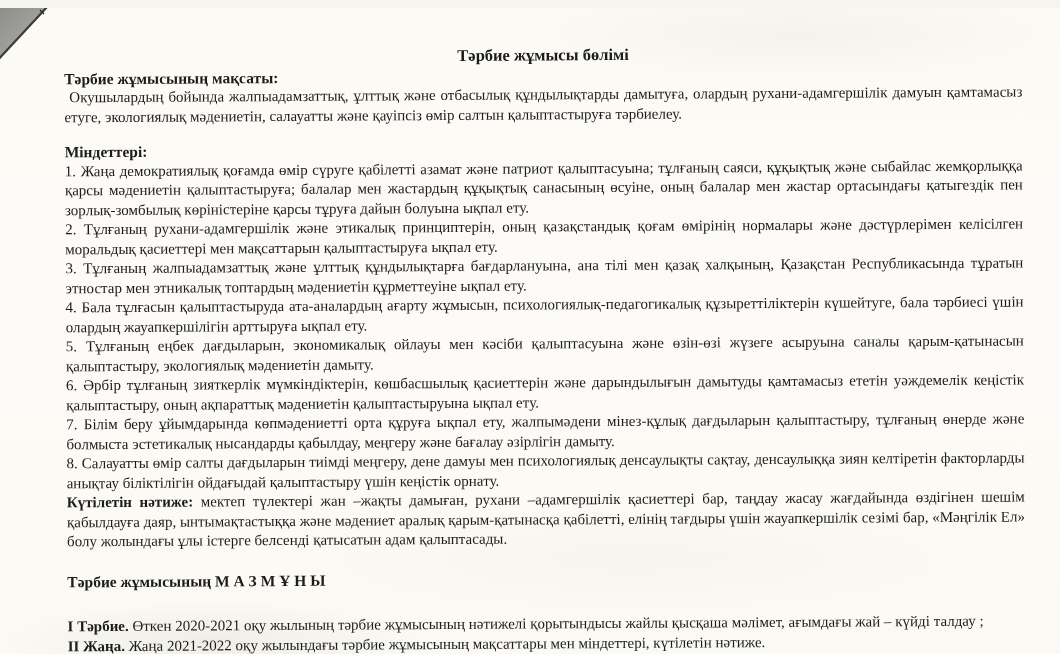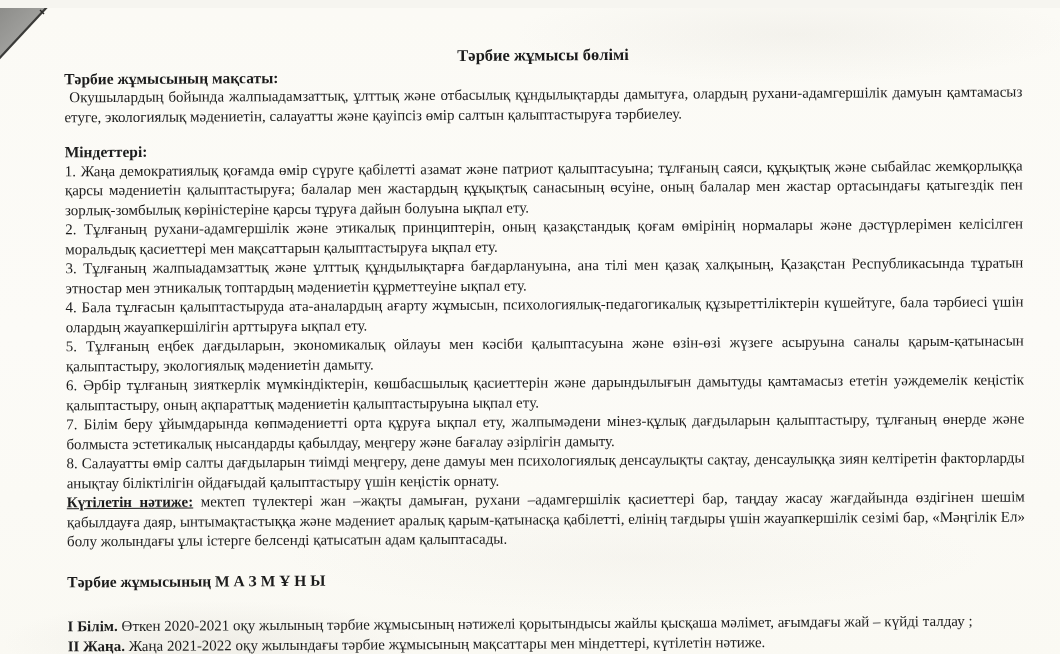--- a/index.html
+++ b/index.html
@@ -34,21 +34,21 @@
   }
   .sec-heading{
     margin:0;font-weight:bold;font-size:15.5px;
   }
   p.body-par{
     margin:0;text-align:justify;
   }
   .goal-par{text-indent:5px;}
   .tasks-block{margin-top:15px;}
   .outcome-block{margin-top:19px;}
-  .outcome-block strong{font-weight:bold;text-decoration:underline;}
+  .outcome-block strong{font-weight:bold;}
   .contents-heading{margin-top:20px;font-size:15.5px;}
   .parts-block{margin-top:26px;}
   .part-line strong{font-weight:bold;}
 </style>
 </head>
 <body>
 
 <div class="paper">
 
   <svg class="corner-artifact" width="110" height="80" viewBox="0 0 110 80" aria-hidden="true">
@@ -83,18 +83,18 @@
       <p class="body-par">6. Әрбір тұлғаның зияткерлік мүмкіндіктерін, көшбасшылық қасиеттерін және дарындылығын дамытуды қамтамасыз ететін уәждемелік кеңістік қалыптастыру, оның ақпараттық мәдениетін қалыптастыруына ықпал ету.</p>
       <p class="body-par">7. Білім беру ұйымдарында көпмәдениетті орта құруға ықпал ету, жалпымәдени мінез-құлық дағдыларын қалыптастыру, тұлғаның өнерде және болмыста эстетикалық нысандарды қабылдау, меңгеру және бағалау әзірлігін дамыту.</p>
       <p class="body-par">8. Салауатты өмір салты дағдыларын тиімді меңгеру, дене дамуы мен психологиялық денсаулықты сақтау, денсаулыққа зиян келтіретін факторларды анықтау біліктілігін ойдағыдай қалыптастыру үшін кеңістік орнату.</p>
     </div>
 
     <p class="body-par outcome-block"><strong>Күтілетін нәтиже:</strong><span> мектеп түлектері жан –жақты дамыған, рухани –адамгершілік қасиеттері бар, таңдау жасау жағдайында өздігінен шешім қабылдауға даяр, ынтымақтастыққа және мәдениет аралық қарым-қатынасқа қабілетті, елінің тағдыры үшін жауапкершілік сезімі бар, «Мәңгілік Ел» болу жолындағы ұлы істерге белсенді қатысатын адам қалыптасады.</span></p>
 
     <div class="sec-heading contents-heading">Тәрбие жұмысының М А З М Ұ Н Ы</div>
 
     <div class="parts-block">
-      <p class="body-par part-line"><strong>I Білім.</strong><span> Өткен 2020-2021 оқу жылының тәрбие жұмысының нәтижелі қорытындысы жайлы қысқаша мәлімет, ағымдағы жай – күйді талдау ;</span></p>
+      <p class="body-par part-line"><strong>I Тәрбие.</strong><span> Өткен 2020-2021 оқу жылының тәрбие жұмысының нәтижелі қорытындысы жайлы қысқаша мәлімет, ағымдағы жай – күйді талдау ;</span></p>
       <p class="body-par part-line"><strong>II Жаңа.</strong><span> Жаңа 2021-2022 оқу жылындағы тәрбие жұмысының мақсаттары мен міндеттері, күтілетін нәтиже.</span></p>
     </div>
 
   </div>
 </div>
 
 </body></html>

